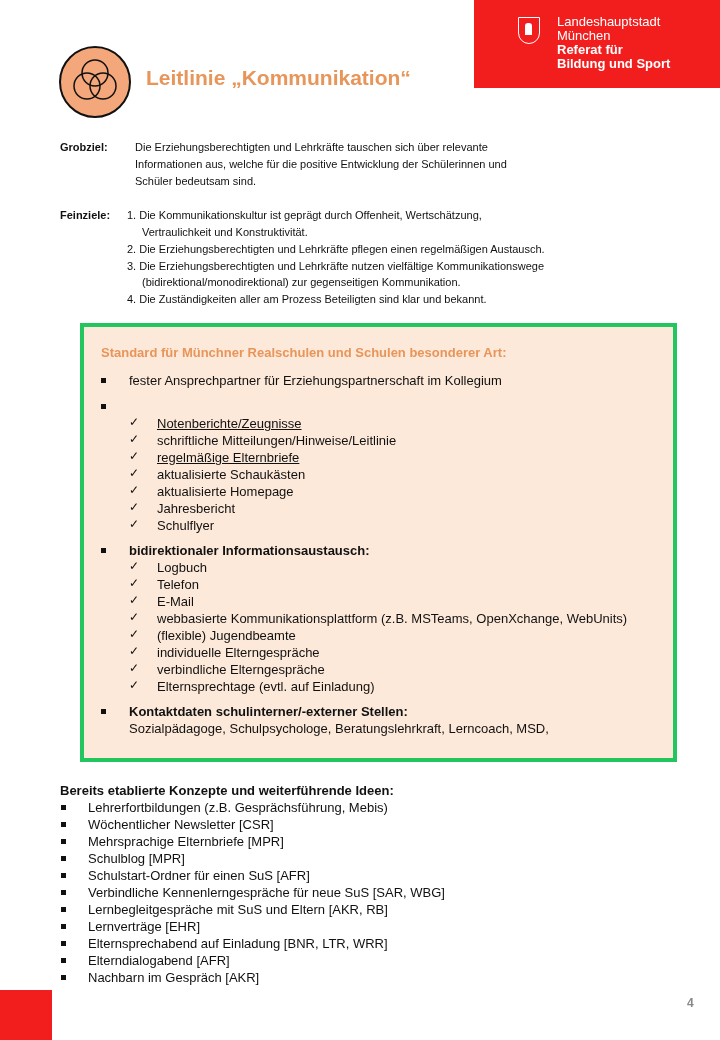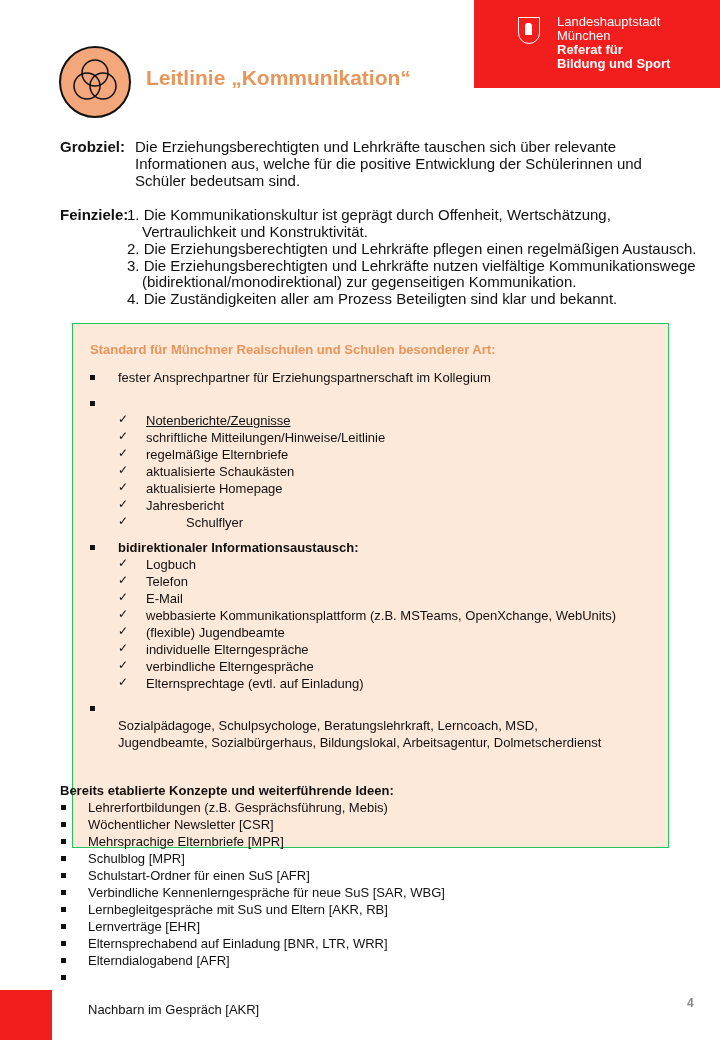--- a/index.html
+++ b/index.html
@@ -5,23 +5,23 @@
   * { margin:0; padding:0; box-sizing:border-box; }
   body { width:720px; height:1040px; background:#fff; position:relative; overflow:hidden;
          font-family:"Liberation Sans", sans-serif; color:#111; font-size:13px; }
   .logo-box { position:absolute; left:474px; top:0; width:246px; height:88px; background:#f21e1e;padding-left:44px; }
   .logo-crest { position:absolute; left:44px; top:17px; width:22px; height:27px; border:1.5px solid #fff; border-radius:0 0 11px 11px; }
   .logo-crest::after { content:""; position:absolute; left:6px; top:5px; width:7px; height:12px; background:#fff; border-radius:3px 3px 0 0; }
   .logo-text { position:absolute; left:83px; top:15px; color:#fff; font-size:13px; line-height:14px; }
   .logo-text .b { font-weight:bold; }
   .emblem { position:absolute; left:58px; top:45px; width:74px; height:74px; }
   .title { position:absolute; left:146px; top:66px; font-size:21px; font-weight:bold; color:#e8955a; }
-  .row { position:absolute; font-size:15px; line-height:16.8px; }
+  .row { position:absolute; font-size:11px; line-height:16.8px; }
   .lbl { font-weight:bold; }
-  .box { position:absolute; left:72px; top:323px; width:597px; height:525px; background:#fde9d9; border:1px solid #22c55e; }
+  .box { position:absolute; left:80px; top:323px; width:597px; height:439px; background:#fde9d9; border:4px solid #22c55e; }
   .box-title { position:absolute; left:17px; top:18px; font-weight:bold; color:#e8955a; font-size:13px; }
   .bul { position:absolute; font-size:13px; line-height:17px; }
   .sq { position:absolute; width:5px; height:5px; background:#111; }
   .chk { position:absolute; font-size:12px; }
   .bold { font-weight:bold; }
   .red-corner { position:absolute; left:0; top:990px; width:52px; height:50px; background:#f21e1e; }
   .pageno { position:absolute; left:687px; top:996px; color:#888; font-size:12px; font-weight:bold; }
 </style>
 </head>
 <body>
@@ -63,29 +63,29 @@
   <div class="sq" style="left:17px;top:51px;"></div>
   <div class="bul" style="left:45px;top:45px;">fester Ansprechpartner für Erziehungspartnerschaft im Kollegium</div>
 
   <div class="sq" style="left:17px;top:77px;"></div>
   <div id="mono-list">
       <div class="chk" style="left:45px;top:88px;">✓</div>
   <div class="bul" style="left:73px;top:88px;text-decoration:underline;">Notenberichte/Zeugnisse</div>
       <div class="chk" style="left:45px;top:105px;">✓</div>
   <div class="bul" style="left:73px;top:105px;">schriftliche Mitteilungen/Hinweise/Leitlinie</div>
       <div class="chk" style="left:45px;top:122px;">✓</div>
-  <div class="bul" style="left:73px;top:122px;">regelmäßige Elternbriefe</div>
+  <div class="bul" style="left:73px;top:122px;text-decoration:underline;">regelmäßige Elternbriefe</div>
       <div class="chk" style="left:45px;top:139px;">✓</div>
   <div class="bul" style="left:73px;top:139px;">aktualisierte Schaukästen</div>
       <div class="chk" style="left:45px;top:156px;">✓</div>
   <div class="bul" style="left:73px;top:156px;">aktualisierte Homepage</div>
       <div class="chk" style="left:45px;top:173px;">✓</div>
   <div class="bul" style="left:73px;top:173px;">Jahresbericht</div>
       <div class="chk" style="left:45px;top:190px;">✓</div>
-  <div class="bul" style="left:73px;top:190px;margin-left:40px;">Schulflyer</div>
+  <div class="bul" style="left:73px;top:190px;">Schulflyer</div>
     </div>
 
   <div class="sq" style="left:17px;top:221px;"></div>
   <div class="bul bold" style="left:45px;top:215px;">bidirektionaler Informationsaustausch:</div>
   <div id="bi-list">
       <div class="chk" style="left:45px;top:232px;">✓</div>
   <div class="bul" style="left:73px;top:232px;">Logbuch</div>
       <div class="chk" style="left:45px;top:249px;">✓</div>
   <div class="bul" style="left:73px;top:249px;">Telefon</div>
       <div class="chk" style="left:45px;top:266px;">✓</div>
@@ -96,22 +96,22 @@
   <div class="bul" style="left:73px;top:300px;">(flexible) Jugendbeamte</div>
       <div class="chk" style="left:45px;top:317px;">✓</div>
   <div class="bul" style="left:73px;top:317px;">individuelle Elterngespräche</div>
       <div class="chk" style="left:45px;top:334px;">✓</div>
   <div class="bul" style="left:73px;top:334px;">verbindliche Elterngespräche</div>
       <div class="chk" style="left:45px;top:351px;">✓</div>
   <div class="bul" style="left:73px;top:351px;">Elternsprechtage (evtl. auf Einladung)</div>
     </div>
 
   <div class="sq" style="left:17px;top:382px;"></div>
+  <div class="bul bold" style="left:45px;top:376px;">Kontaktdaten schulinterner/-externer Stellen:</div>
   <div class="bul" style="left:45px;top:393px;">Sozialpädagoge, Schulpsychologe, Beratungslehrkraft, Lerncoach, MSD,</div>
-  <div class="bul" style="left:45px;top:410px;">Jugendbeamte, Sozialbürgerhaus, Bildungslokal, Arbeitsagentur, Dolmetscherdienst</div>
 </div>
 
 <div class="bul bold" style="left:60px;top:782px;">Bereits etablierte Konzepte und weiterführende Ideen:</div>
 <div id="konzepte-list">
     <div class="sq" style="left:61px;top:805px;"></div>
   <div class="bul" style="left:88px;top:799px;">Lehrerfortbildungen (z.B. Gesprächsführung, Mebis)</div>
     <div class="sq" style="left:61px;top:822px;"></div>
   <div class="bul" style="left:88px;top:816px;">Wöchentlicher Newsletter [CSR]</div>
     <div class="sq" style="left:61px;top:839px;"></div>
   <div class="bul" style="left:88px;top:833px;">Mehrsprachige Elternbriefe [MPR]</div>
@@ -123,17 +123,17 @@
   <div class="bul" style="left:88px;top:884px;">Verbindliche Kennenlerngespräche für neue SuS [SAR, WBG]</div>
     <div class="sq" style="left:61px;top:907px;"></div>
   <div class="bul" style="left:88px;top:901px;">Lernbegleitgespräche mit SuS und Eltern [AKR, RB]</div>
     <div class="sq" style="left:61px;top:924px;"></div>
   <div class="bul" style="left:88px;top:918px;">Lernverträge [EHR]</div>
     <div class="sq" style="left:61px;top:941px;"></div>
   <div class="bul" style="left:88px;top:935px;">Elternsprechabend auf Einladung [BNR, LTR, WRR]</div>
     <div class="sq" style="left:61px;top:958px;"></div>
   <div class="bul" style="left:88px;top:952px;">Elterndialogabend [AFR]</div>
     <div class="sq" style="left:61px;top:975px;"></div>
-  <div class="bul" style="left:88px;top:969px;margin-top:32px;">Nachbarn im Gespräch [AKR]</div>
+  <div class="bul" style="left:88px;top:969px;">Nachbarn im Gespräch [AKR]</div>
   </div>
 
 <div class="red-corner"></div>
 <div class="pageno">4</div>
 
 </body></html>

